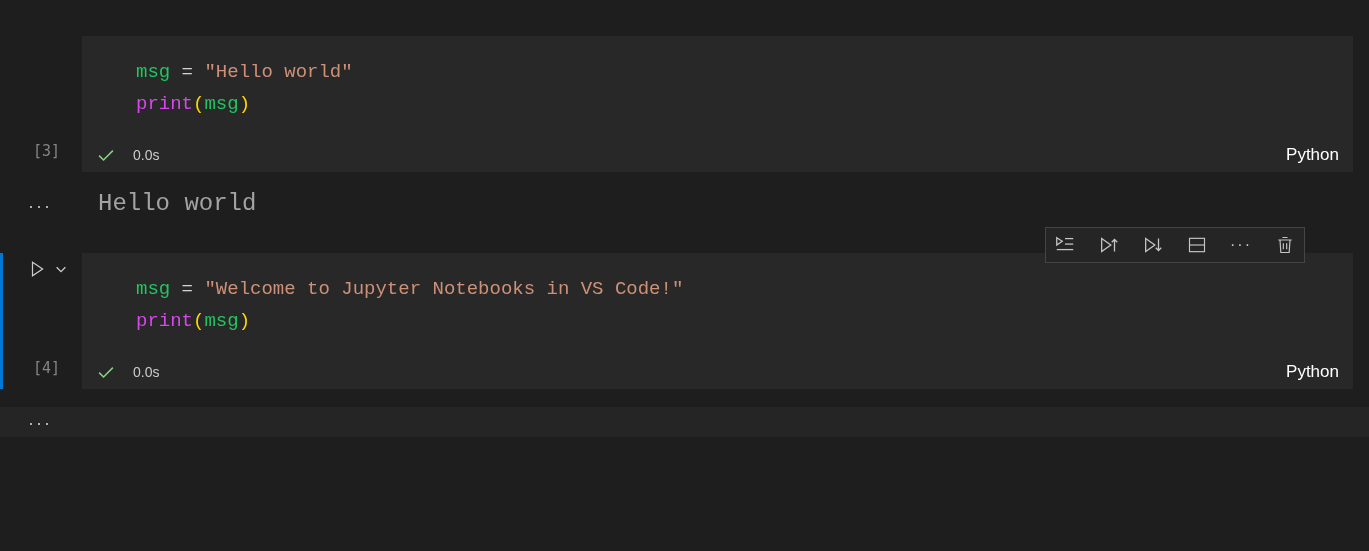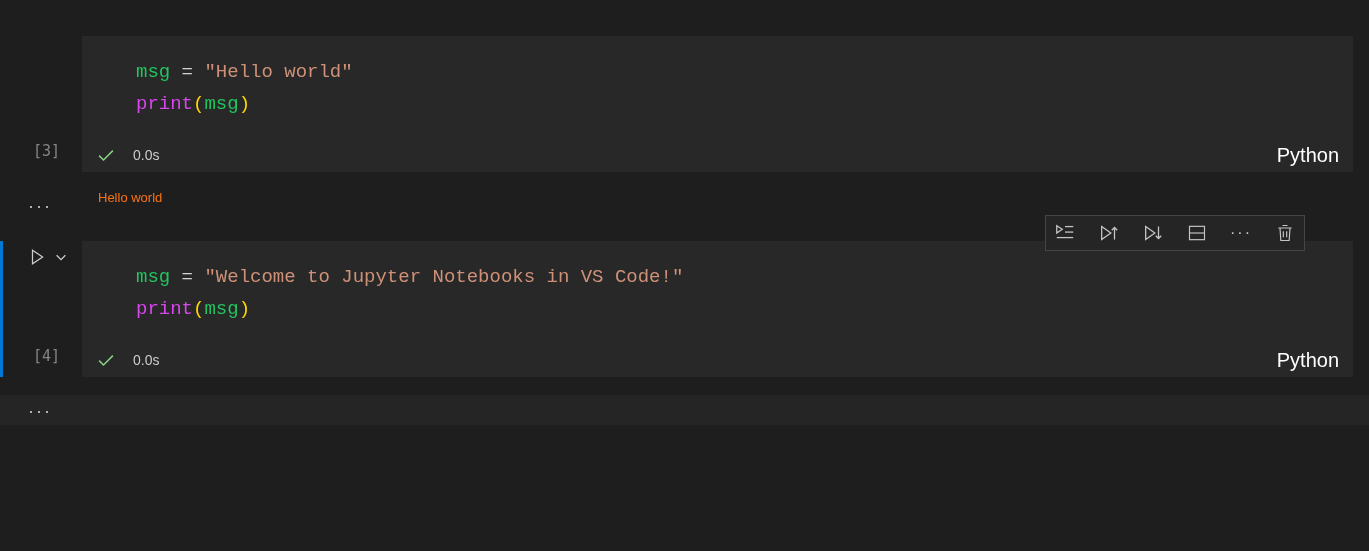--- a/index.html
+++ b/index.html
@@ -77,28 +77,28 @@
       color: #89d185;
       display: flex;
       align-items: center;
     }
     .exec-time {
       color: #cccccc;
       font-size: 14px;
     }
     .kernel-lang {
       color: #ffffff;
-      font-size: 20px;
+      font-size: 17px;
     }
     .output-area {
       background: #1e1e1e;
       padding: 18px 10px 18px 16px;
-      font-family: Liberation Sans, sans-serif;
-      font-size: 13px;
-      color: #f97316;
+      font-family: Liberation Mono, monospace;
+      font-size: 24px;
+      color: #a3a3a3;
     }
     .gutter-run-controls {
       display: flex;
       align-items: center;
       gap: 8px;
       padding-left: 28px;
       padding-top: 2px;
       height: 30px;
     }
     .gutter-exec-count {

